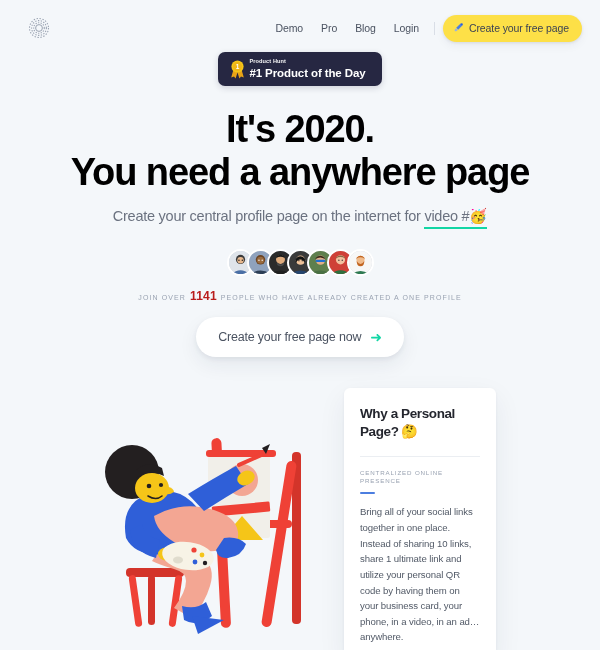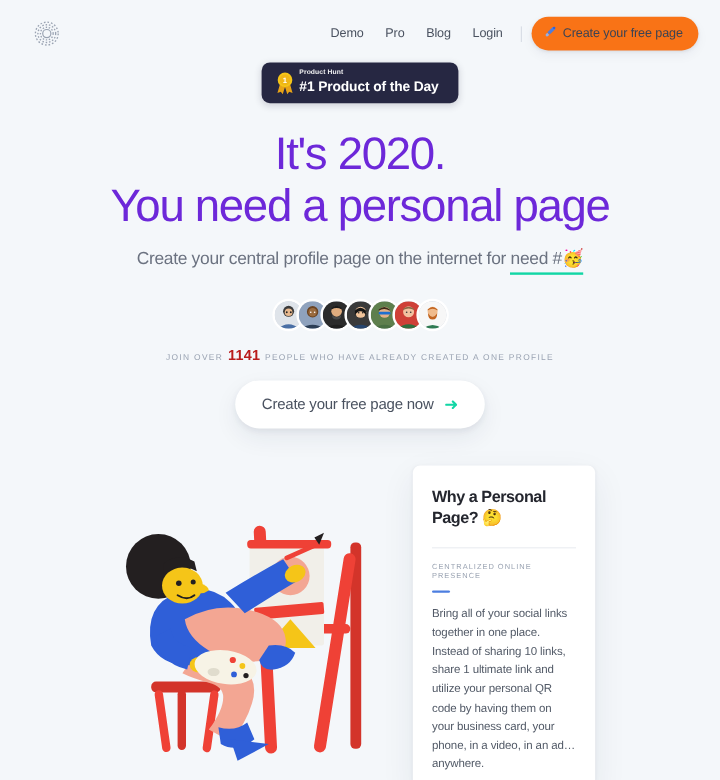--- a/index.html
+++ b/index.html
@@ -52,21 +52,21 @@
     width: 1px;
     height: 13px;
     background: #d9dee6;
     margin: 0 8px 0 6px;
   }
 
   .nav-cta {
     display: flex;
     align-items: center;
     gap: 5px;
-    background: #f97316;
+    background: #fde047;
     border: none;
     border-radius: 16px;
     padding: 7px 13px 7px 10px;
     font-size: 10.5px;
     color: #3c4353;
     font-family: "Liberation Sans", sans-serif;
     box-shadow: 0 1px 3px rgba(30,40,70,0.10), 0 4px 10px rgba(30,40,70,0.05);
     cursor: pointer;
     white-space: nowrap;
     letter-spacing: -0.1px;
@@ -117,22 +117,22 @@
     font-size: 11.5px;
     font-weight: bold;
     color: #ffffff;
     letter-spacing: -0.1px;
     line-height: 1.25;
   }
 
   .hero-title {
     margin-top: 22px;
     font-size: 38px;
-    font-weight: normal;
-    color: #6d28d9;
+    font-weight: bold;
+    color: #000000;
     line-height: 1.13;
     letter-spacing: -1.1px;
   }
 
   .hero-title .line2 { display: block; }
 
   .hero-sub {
     margin-top: 12px;
     font-size: 14.5px;
     color: #6b7280;
@@ -332,25 +332,25 @@
       </svg>
     </span>
     <span>
       <span class="ph-top" style="display:block;">Product Hunt</span>
       <span class="ph-main" style="display:block;">#1 Product of the Day</span>
     </span>
   </div>
 
   <h1 class="hero-title">
     <span class="line1">It's 2020.</span>
-    <span class="line2">You need a personal page</span>
+    <span class="line2">You need a anywhere page</span>
   </h1>
 
   <p class="hero-sub">
-    <span>Create your central profile page on the internet for </span><span class="free-mark">need #🥳</span>
+    <span>Create your central profile page on the internet for </span><span class="free-mark">video #🥳</span>
   </p>
 
   <div class="avatar-row">
 
     <span class="avatar">
       <svg viewBox="0 0 30 30">
           <rect width="30" height="30" fill="#dfe4ea"></rect>
           <circle cx="15" cy="11" r="6" fill="#3b3b3b"></circle>
           <circle cx="15" cy="12" r="4.2" fill="#e8b98f"></circle>
           <path d="M3 30 q12-10 24 0z" fill="#4a6fa5"></path>

